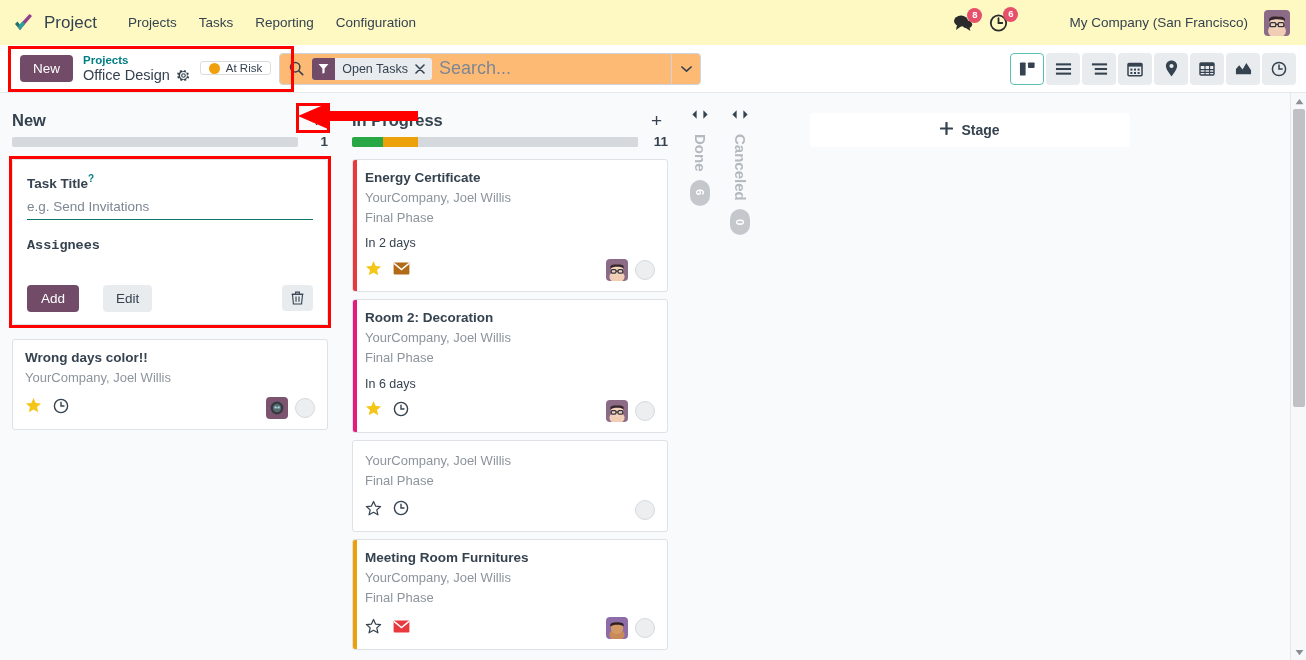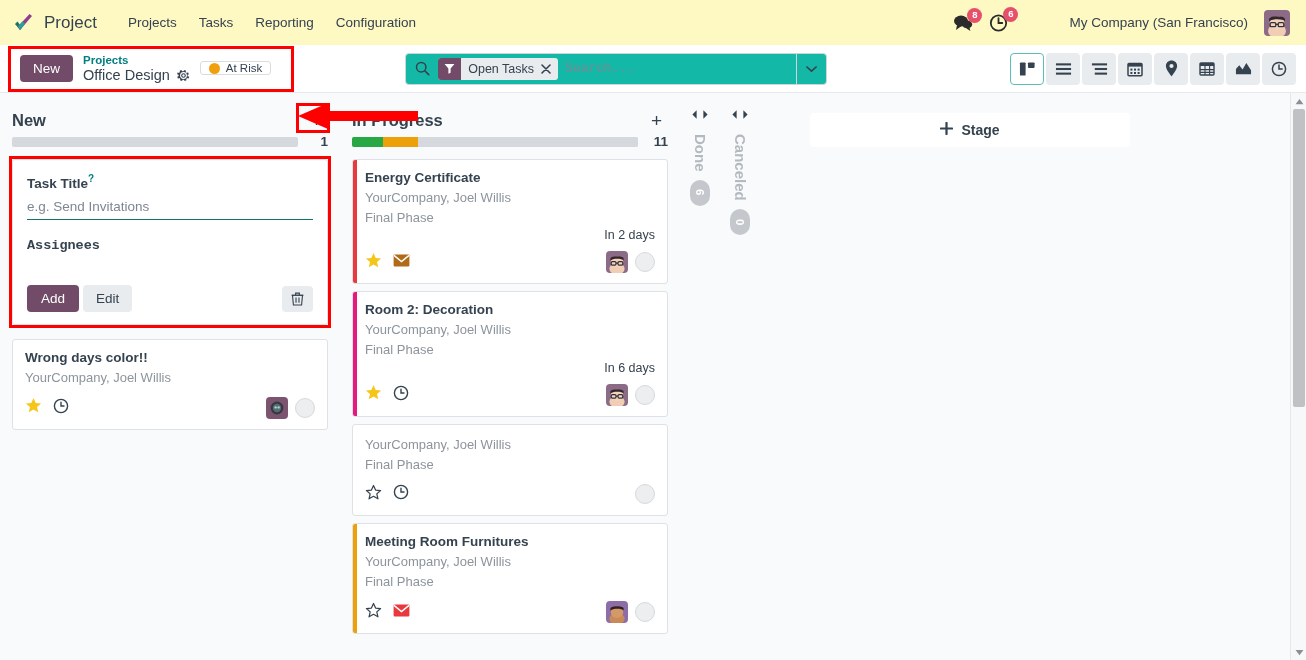--- a/index.html
+++ b/index.html
@@ -140,24 +140,23 @@
     z-index: 50;
   }
   .annot-arrow { position: absolute; z-index: 50; pointer-events: none; }
 
   
   .searchview {
     display: flex;
     align-items: center;
     border: 1px solid #cfd4da;
     border-radius: 4px;
-    background: #14b8a6;
+    background: #fdba74;
     height: 32px;
     width: 422px;
-    margin-left: 126px;
     overflow: hidden;
   }
   .search-magnifier { padding: 0 8px 0 9px; display: flex; align-items: center; }
   .facet {
     display: flex;
     align-items: center;
     background: #e9ecef;
     border-radius: 3px;
     height: 22px;
     overflow: hidden;
@@ -174,25 +173,25 @@
   .facet-label {
     font-size: 12.5px;
     color: #35424f;
     padding: 0 5px 0 7px;
     white-space: nowrap;
   }
   .facet-x { padding: 0 7px 0 2px; display: flex; align-items: center; cursor: pointer; }
   .search-input {
     border: none;
     outline: none;
-    font-size: 13px;
+    font-size: 18px;
     color: #35424f;
     flex: 1;
     height: 100%;
-    font-family: Liberation Mono, monospace;
+    font-family: Liberation Sans, sans-serif;
     background: transparent;
   }
   .search-input::placeholder { color: #7d8793; }
   .search-toggle {
     border-left: 1px solid #cfd4da;
     width: 30px; height: 100%;
     display: flex; align-items: center; justify-content: center;
     cursor: pointer;
   }
 
@@ -308,23 +307,23 @@
   .qc-input::placeholder { color: #7d8793; }
   .qc-label2 {
     font-size: 13.5px;
     font-weight: 700;
     color: #35424f;
     margin-top: 18px;
     font-family: Liberation Mono, monospace;
   }
   .qc-actions {
     display: flex;
-    align-items: flex-end;
+    align-items: flex-start;
     margin-top: 32px;
-    gap: 4px;
+    gap: 24px;
   }
   .btn-add {
     background: #714b67;
     color: #ffffff;
     border: none;
     border-radius: 4px;
     font-size: 13.5px;
     padding: 6px 14px;
     cursor: pointer;
     font-family: "Liberation Sans", sans-serif;
@@ -372,21 +371,21 @@
     margin-bottom: 3px;
   }
   .card-line {
     font-size: 13px;
     color: #8d949c;
     line-height: 1.55;
   }
   .card-date {
     font-size: 12.5px;
     color: #35424f;
-    text-align: right;
+    margin-top: 8px;
   }
   .card-foot {
     display: flex;
     align-items: center;
     margin-top: 9px;
     gap: 11px;
   }
   .card-foot-right { margin-left: auto; display: flex; align-items: center; gap: 7px; }
   .av { width: 22px; height: 22px; border-radius: 4px; overflow: hidden; flex: none; }
   .av-empty {

